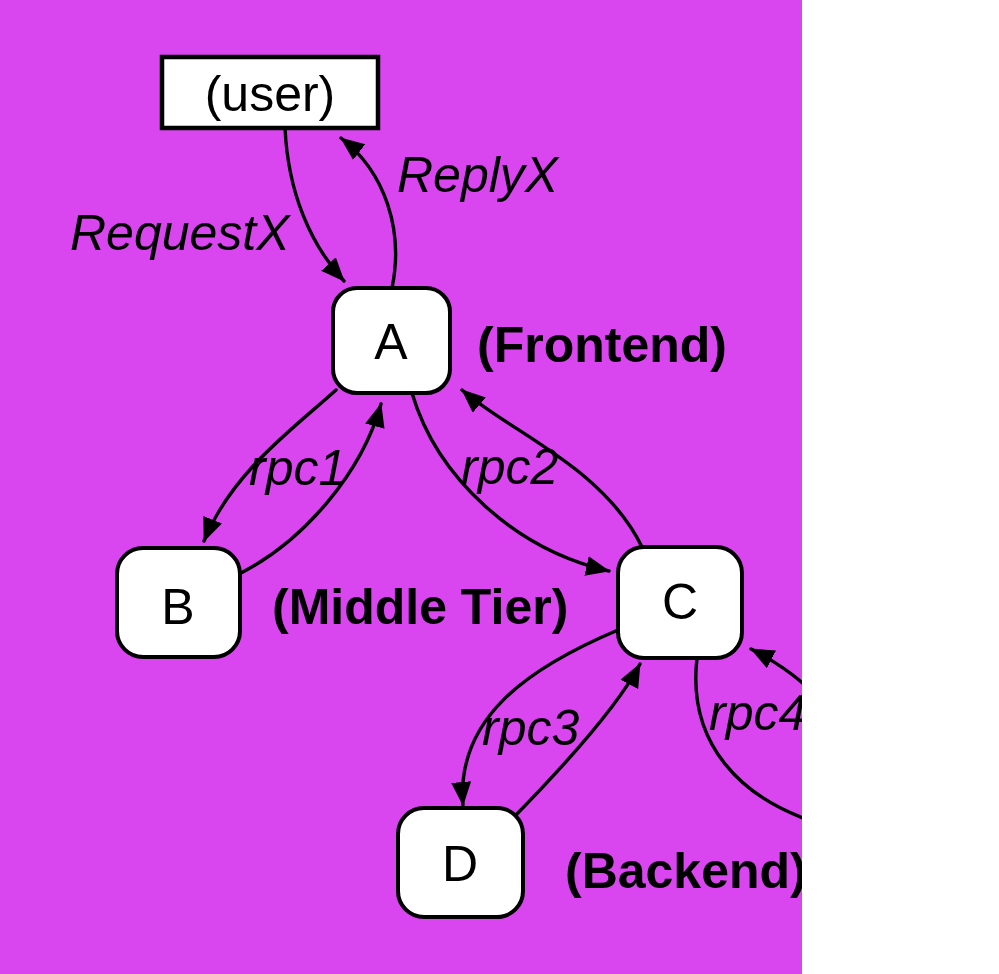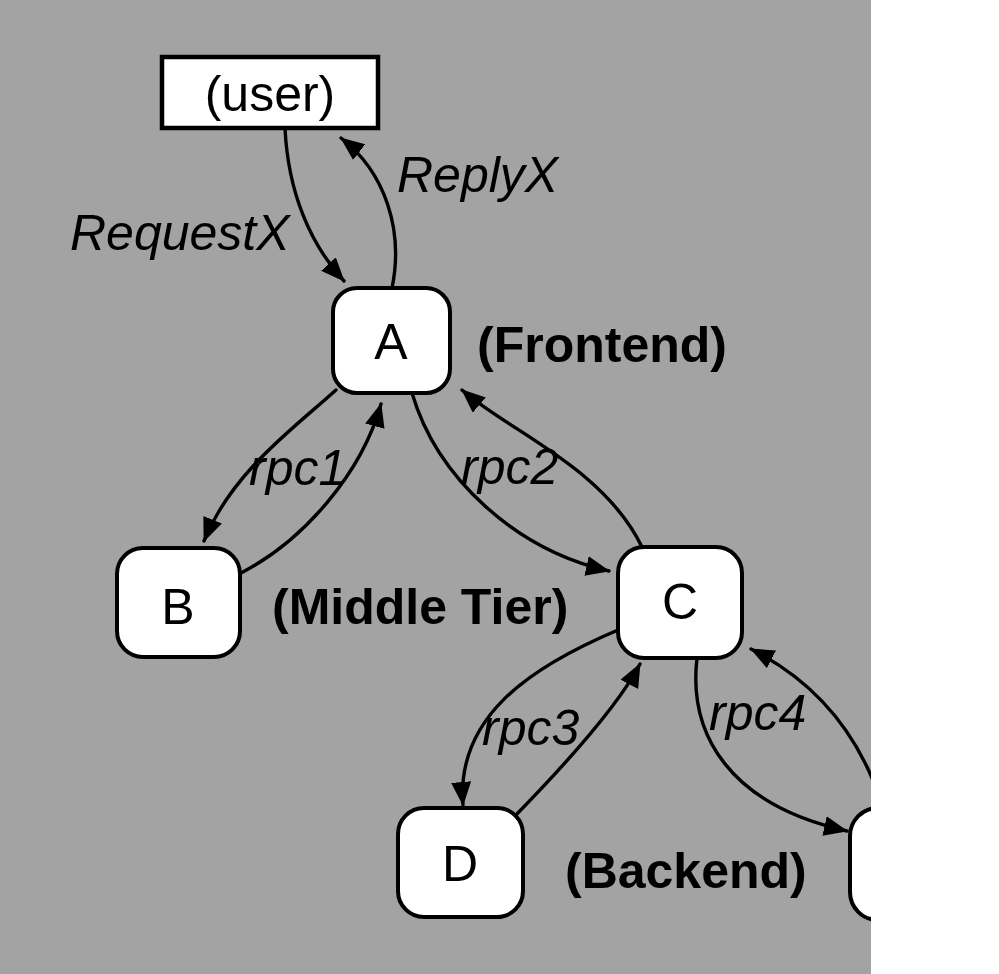--- a/index.html
+++ b/index.html
@@ -2,23 +2,23 @@
 <html><head>
 <meta charset="utf-8">
 <style>
   html, body {
     margin: 0;
     padding: 0;
     background: #ffffff;
   }
   .stage {
     position: relative;
-    width: 871px;
+    width: 802px;
     height: 974px;
-    background: #a3a3a3;
+    background: #d946ef;
     overflow: hidden;
     font-family: "Liberation Sans", sans-serif;
   }
   svg { display: block; }
   .edge {
     fill: none;
     stroke: #000000;
     stroke-width: 3.4;
     stroke-linecap: round;
   }

